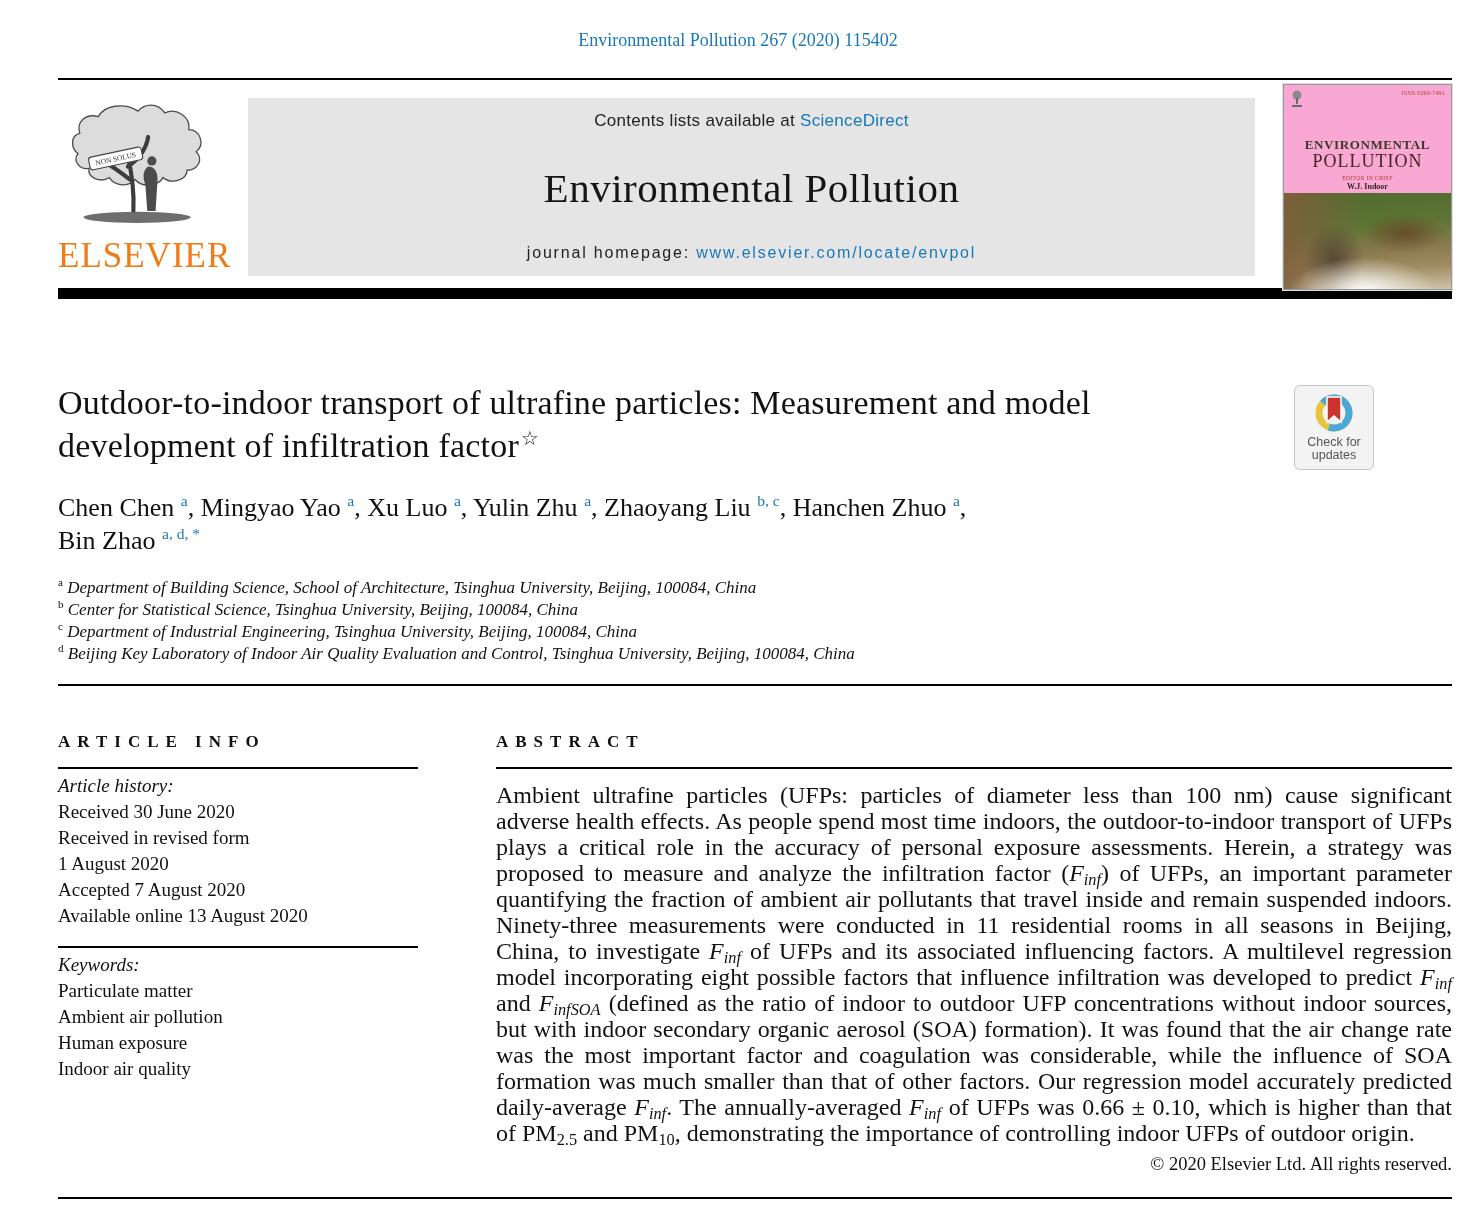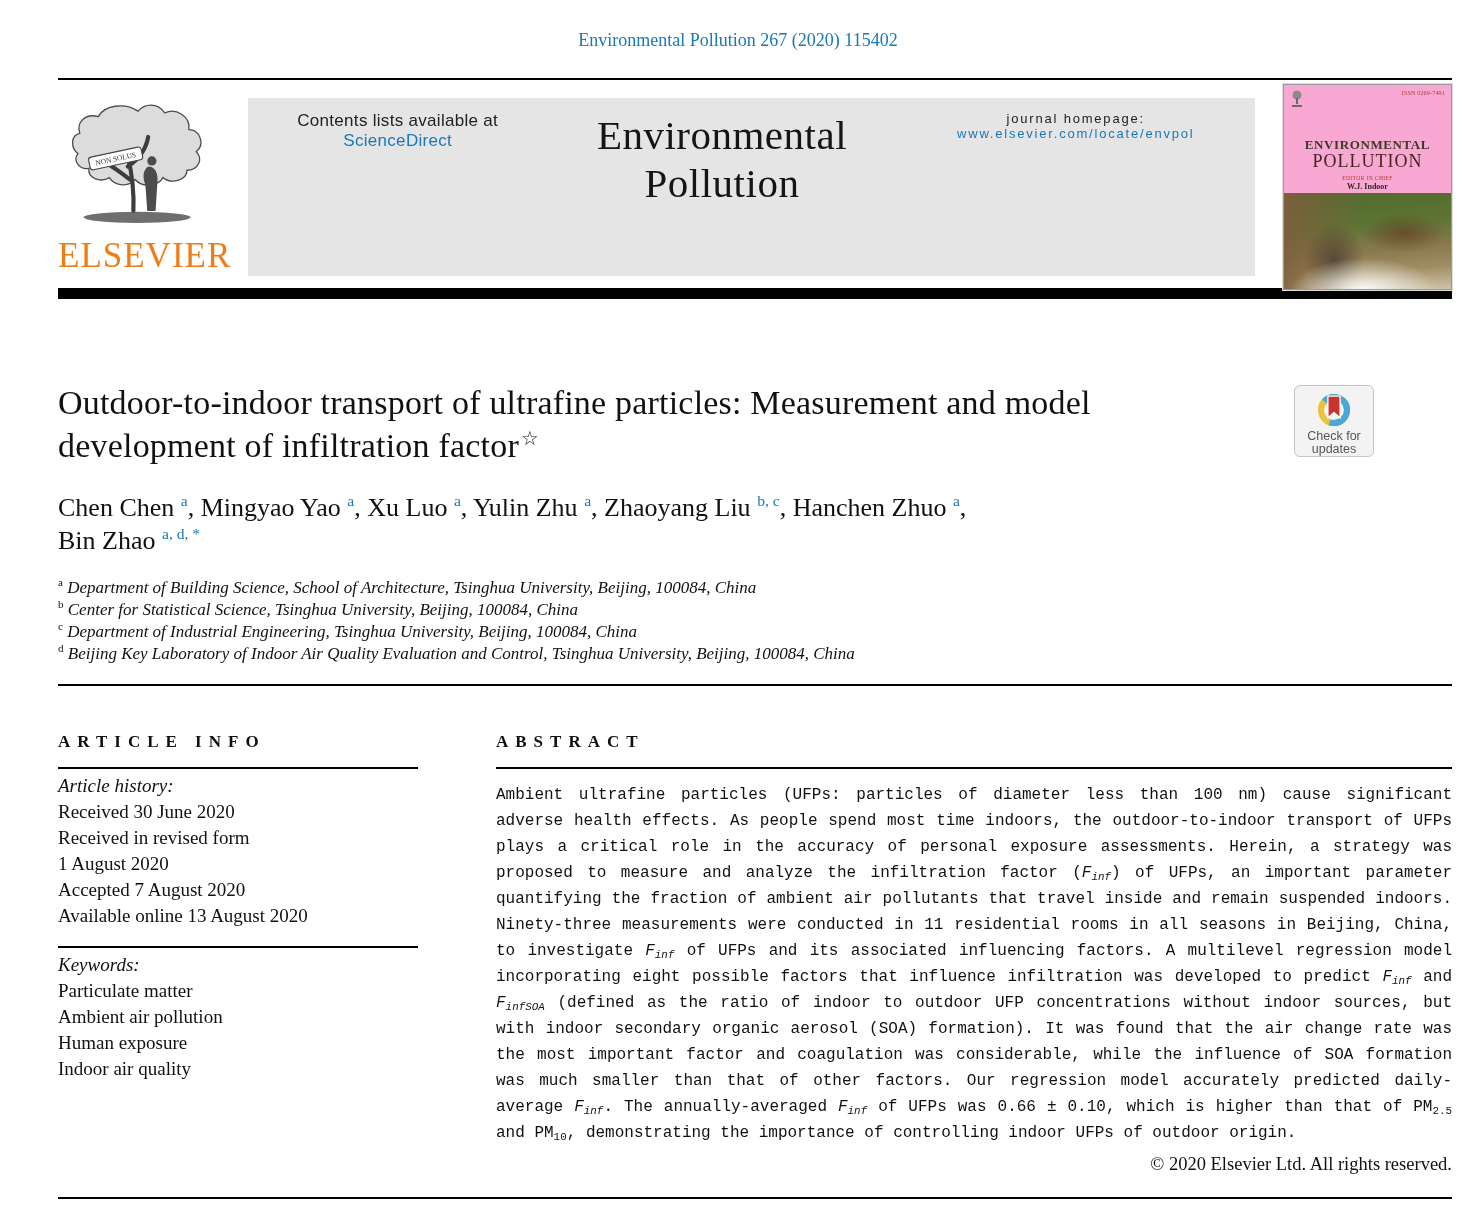--- a/index.html
+++ b/index.html
@@ -25,26 +25,26 @@
 
   
   .banner-row{display:flex; margin:18px 24px 0 58px; height:178px; align-items:stretch;}
   .logo-col{width:190px; display:flex; flex-direction:column; align-items:flex-start; padding-top:2px;}
   .wordmark{
     font-size:35px; color:var(--orange); letter-spacing:1px; margin-top:2px;
     font-family:"Liberation Serif", serif;
   }
   .banner-box{
     flex:1; background:var(--banner-gray); margin-right:28px;
-    display:flex; flex-direction:row; justify-content:space-between;
+    display:flex; flex-direction:column; justify-content:space-between;
     text-align:center; padding:13px 10px 14px;
   }
   .contents-line{font-family:"Liberation Sans", sans-serif; font-size:17px; letter-spacing:.3px; color:#222;}
   .journal-title{font-size:41px; letter-spacing:.5px; color:#151515;}
-  .homepage-line{font-family:"Liberation Sans", sans-serif; font-size:13px; letter-spacing:1.8px; color:#222;}
+  .homepage-line{font-family:"Liberation Sans", sans-serif; font-size:16px; letter-spacing:1.8px; color:#222;}
   .blue-link{color:var(--blue); cursor:pointer; text-decoration:none;}
 
   .cover-col{
     width:169px; height:206px; margin-top:-14px; position:relative;
     background:#f9a8d4; border:1px solid #999; box-shadow:0 0 0 1px #ddd;
     overflow:hidden; font-family:"Liberation Serif", serif;
   }
   .cover-top{position:absolute; top:5px; left:6px; right:6px; display:flex; justify-content:space-between; align-items:flex-start;}
   .cover-issn{font-size:6px; color:#b03b2e; letter-spacing:.2px;}
   .cover-title1{position:absolute; top:52px; width:100%; text-align:center; font-weight:bold; font-size:13px; letter-spacing:.6px; color:#3b3a24;}
@@ -63,21 +63,21 @@
   .thick-bar{height:11px; background:#000; margin:12px 24px 0 58px;}
 
   
   .article-head{margin:82px 24px 0 58px; position:relative;}
   .title{
     margin:0; font-weight:normal; font-size:34px; line-height:43px;
     max-width:1165px; letter-spacing:.2px;
   }
   .title .star{font-size:58%; vertical-align:super; margin-left:2px; cursor:pointer;}
   .check-badge{
-    position:absolute; right:78px; top:4px; width:80px; height:72px;
+    position:absolute; right:78px; top:4px; width:80px; height:85px;
     background:#f3f3f3; border:1px solid #c6c6c6; border-radius:6px;
     display:flex; flex-direction:column; align-items:center; padding-top:4px;
     cursor:pointer;
   }
   .badge-text{font-family:"Liberation Sans", sans-serif; font-size:12.5px; line-height:13px; color:#555; text-align:center;}
   .authors{margin-top:24px; font-size:26px; line-height:33px; max-width:1260px;}
   sup{line-height:0;}
   .authors sup{font-size:60%; color:var(--blue);}
   .affils{margin-top:20px; font-style:italic; font-size:17px; line-height:22px;}
   .affils sup{font-size:65%; font-style:normal; color:#111;}
@@ -85,21 +85,21 @@
   
   .cols{display:flex; margin:46px 24px 0 58px;}
   .col-left{width:360px; margin-right:78px; flex:none;}
   .col-right{flex:1; min-width:0;}
   .col-heading{font-size:17px; font-weight:bold; letter-spacing:7px;}
   .col-rule{height:2px; background:#000; margin-top:15px;}
   .info-label{margin-top:4px; font-style:italic; font-size:19px; line-height:26px;}
   .line{font-size:19px; line-height:26px;}
   .col-left .col-rule.second{margin-top:17px;}
   .abstract-text{
-    margin:13px 0 0; font-size:16px; line-height:26px; text-align:justify;font-family:Liberation Mono, monospace;
+    margin:13px 0 0; font-size:24px; line-height:26px; text-align:justify;
   }
   .abstract-text sub{font-size:68%; vertical-align:-0.25em; line-height:0;}
   .copyright{margin-top:8px; font-size:18.5px; text-align:right;}
 </style>
 </head>
 <body>
 
 <div class="page">
 
   <div class="citation">Environmental Pollution 267 (2020) 115402</div>

